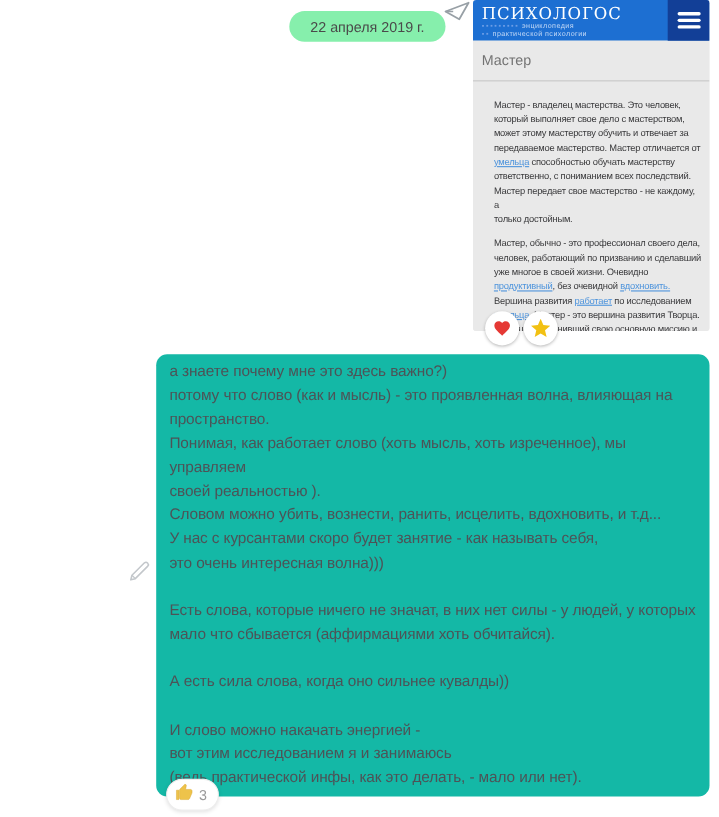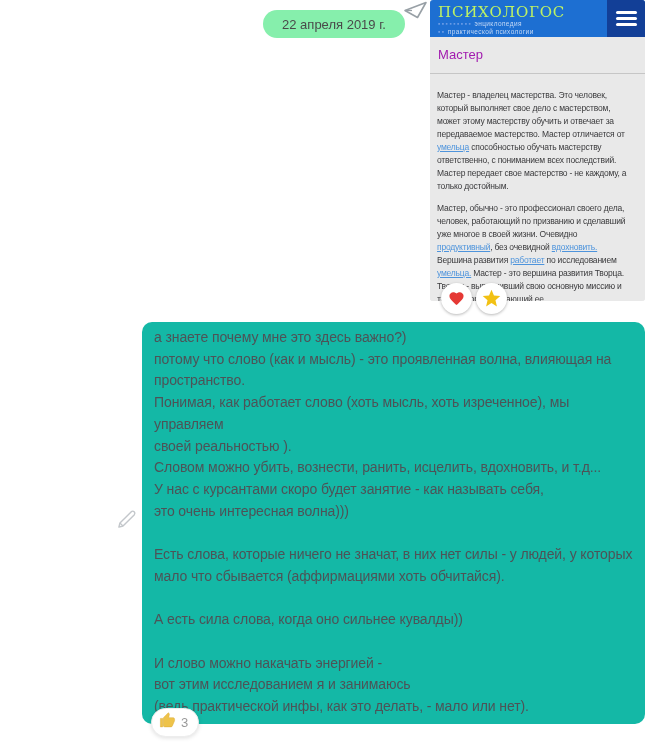--- a/index.html
+++ b/index.html
@@ -23,39 +23,39 @@
 
   
   .embed {
     position: absolute; left: 430px; top: 0; width: 215px; height: 301px;
     border-radius: 3px; overflow: hidden; background: #e9e9e9;
   }
   .embed-header { height: 37px; background: #1d6fd2; display: flex; }
   .logo-wrap { flex: 1; padding: 4px 0 0 8px; overflow: hidden; }
   .site-logo {
     font-family: "DejaVu Serif", "Liberation Serif", serif;
-    font-size: 15px; line-height: 16px; color: #bef264; letter-spacing: 0.8px;
+    font-size: 15px; line-height: 16px; color: #ffffff; letter-spacing: 0.8px;
     white-space: nowrap;
   }
   .tagline { font-size: 6.5px; line-height: 7.5px; white-space: nowrap; }
   .tagline .sq { color: #6c9de6; letter-spacing: 1.5px; }
   .tagline .tx { color: #c4d9f6; letter-spacing: 0.4px; }
   .menu-btn {
     width: 38px; background: #123f97; display: flex; flex-direction: column;
     align-items: center; justify-content: center; gap: 3px; cursor: pointer;
   }
   .menu-btn .bar { width: 21px; height: 3px; background: #ffffff; border-radius: 1.5px; }
 
   .embed-body { background: #e9e9e9; height: 264px; }
   .article-title {
-    font-size: 13px; line-height: 20px; color: #a21caf;
+    font-size: 13px; line-height: 20px; color: #737373;
     padding: 8px 8px; height: 36px;
   }
   .article-divider { border: 0; border-top: 1px solid #c6c6c6; }
-  .article-text { padding: 15px 7px 0 7px; }
+  .article-text { padding: 15px 7px 0 19px; }
   .article-text p {
     font-size: 8.5px; line-height: 13px; letter-spacing: -0.2px; color: #3a3a3c;
     white-space: pre-line; margin-bottom: 9px;
   }
   .art-link { color: #4e94dc; cursor: pointer; text-decoration: underline; }
 
   
   .round-badge {
     position: absolute; width: 31px; height: 31px; border-radius: 50%;
     background: #ffffff; box-shadow: 0 1px 3px rgba(0,0,0,0.28);

